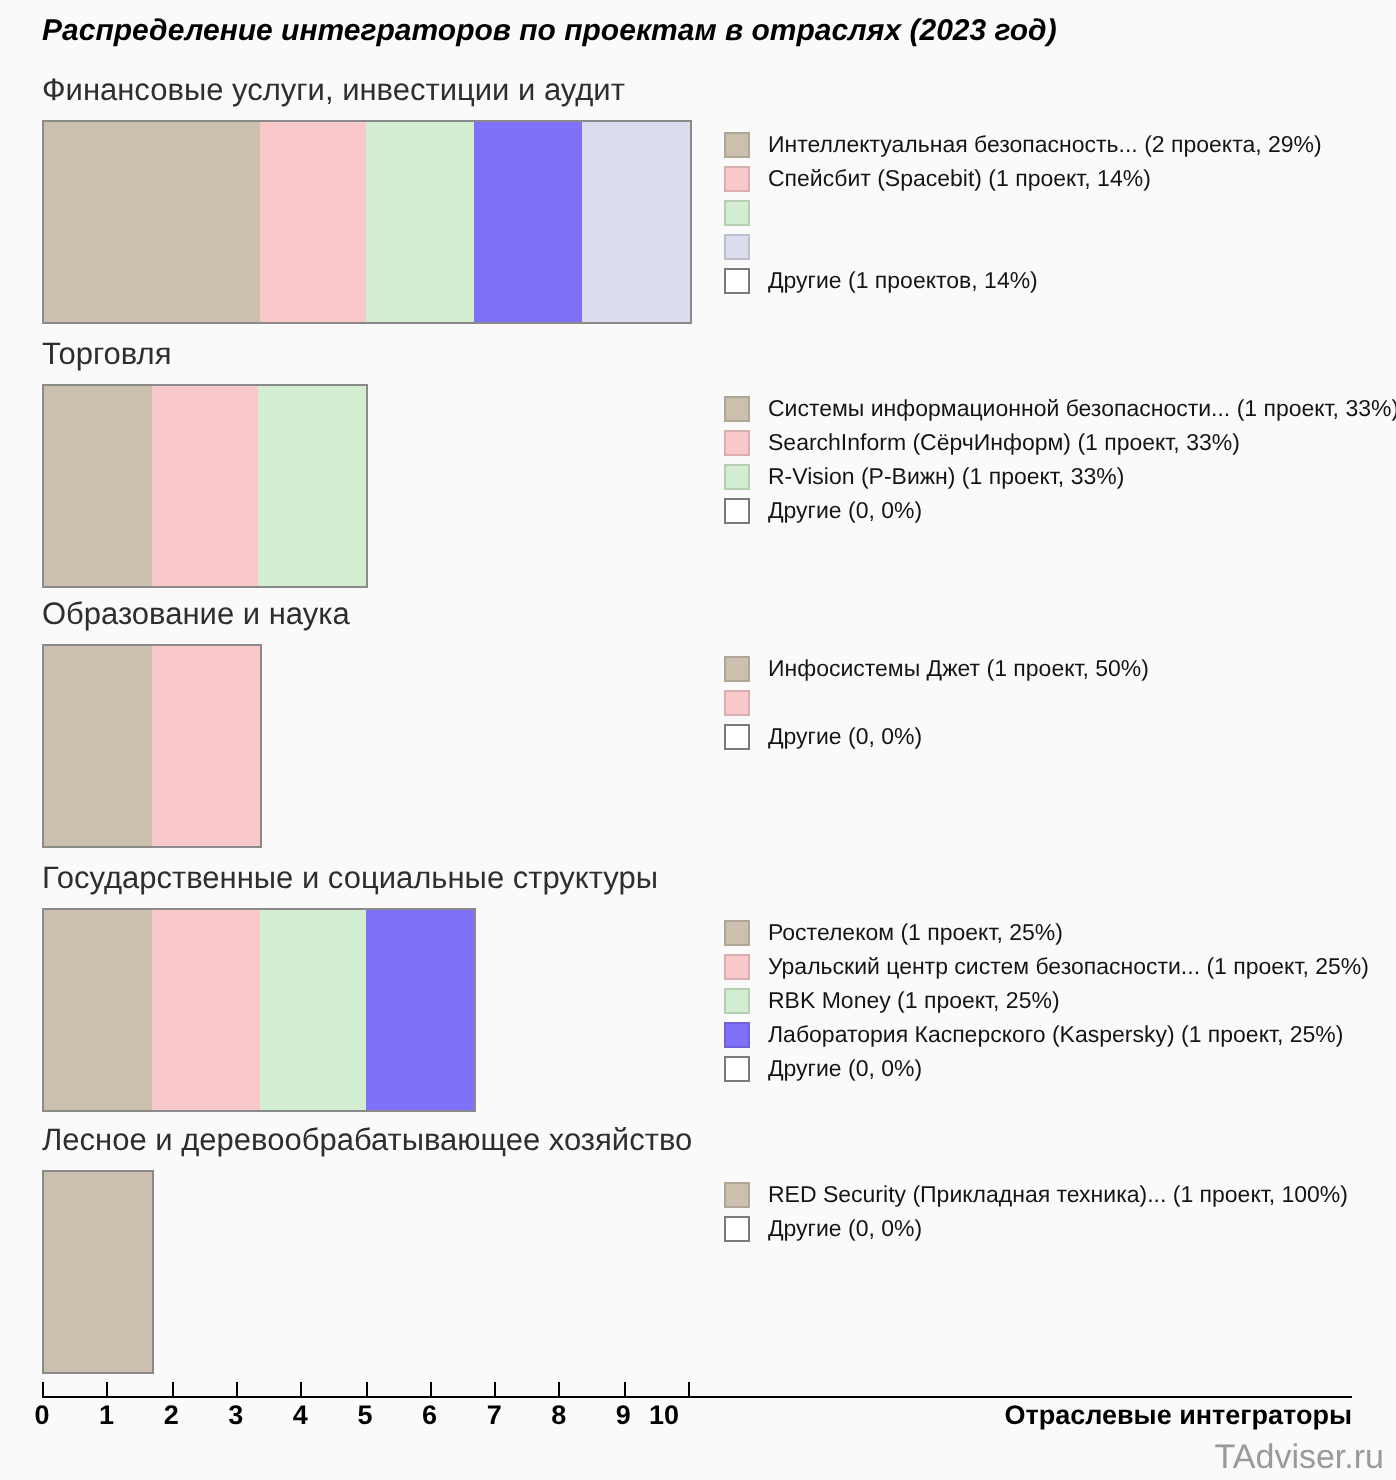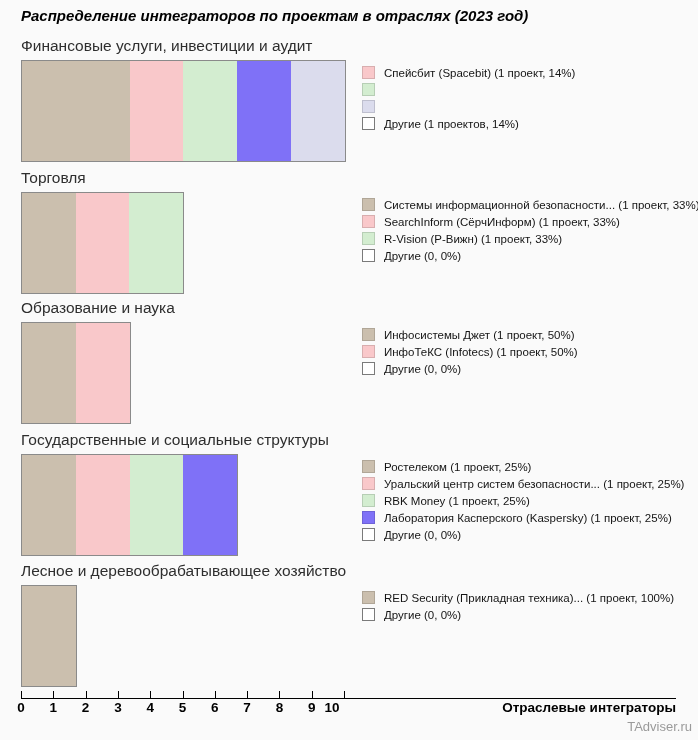--- a/index.html
+++ b/index.html
@@ -50,40 +50,44 @@
   .tick-label {
     position:absolute; top:700px; width:30px; margin-left:-15px;
     text-align:center; font-size:13.5px; font-weight:bold; color:#000;
   }
   .axis-label {
     position:absolute; top:700px; right:22px;
     font-size:13.5px; font-weight:bold; color:#000;
   }
   .watermark {
     position:absolute; top:719px; right:6px;
-    font-size:13px; color:#9a9a9a;
+    font-size:17px; color:#9a9a9a;
   }
 </style>
 </head>
 <body>
 
 <div class="page">
   <div class="chart-title">Распределение интеграторов по проектам в отраслях (2023 год)</div>
 
   <div id="sections">
       <div class="section-heading" style="top: 37px;">Финансовые услуги, инвестиции и аудит</div>
       <div class="bar" style="top: 60px; height: 100px; width: 323px;">
         <div class="seg" style="width: 107.6px; background: rgb(203, 191, 174);"></div>
         <div class="seg" style="width: 53.8px; background: rgb(249, 200, 202);"></div>
         <div class="seg" style="width: 53.8px; background: rgb(211, 237, 208);"></div>
         <div class="seg" style="width: 53.8px; background: rgb(127, 113, 247);"></div>
         <div class="seg" style="width: 53.8px; background: rgb(219, 220, 237);"></div>
       </div>
       <div class="legend" style="top: 64px;">
         <div class="legend-row">
+          <span class="swatch" style="background: rgb(203, 191, 174);"></span>
+          <span class="legend-label">Интеллектуальная безопасность... (2 проекта, 29%)</span>
+        </div>
+        <div class="legend-row">
           <span class="swatch" style="background: rgb(249, 200, 202);"></span>
           <span class="legend-label">Спейсбит (Spacebit) (1 проект, 14%)</span>
         </div>
         <div class="legend-row">
           <span class="swatch" style="background: rgb(211, 237, 208);"></span>
         </div>
         <div class="legend-row">
           <span class="swatch" style="background: rgb(219, 220, 237);"></span>
         </div>
         <div class="legend-row">
@@ -120,21 +124,20 @@
         <div class="seg" style="width: 53.8px; background: rgb(203, 191, 174);"></div>
         <div class="seg" style="width: 53.8px; background: rgb(249, 200, 202);"></div>
       </div>
       <div class="legend" style="top: 326px;">
         <div class="legend-row">
           <span class="swatch" style="background: rgb(203, 191, 174);"></span>
           <span class="legend-label">Инфосистемы Джет (1 проект, 50%)</span>
         </div>
         <div class="legend-row">
           <span class="swatch" style="background: rgb(249, 200, 202);"></span>
-          <span class="legend-label">ИнфоТеКС (Infotecs) (1 проект, 50%)</span>
         </div>
         <div class="legend-row">
           <span class="swatch other"></span>
           <span class="legend-label">Другие (0, 0%)</span>
         </div>
       </div>
       <div class="section-heading" style="top: 431px;">Государственные и социальные структуры</div>
       <div class="bar" style="top: 454px; height: 100px; width: 215px;">
         <div class="seg" style="width: 53.8px; background: rgb(203, 191, 174);"></div>
         <div class="seg" style="width: 53.8px; background: rgb(249, 200, 202);"></div>

